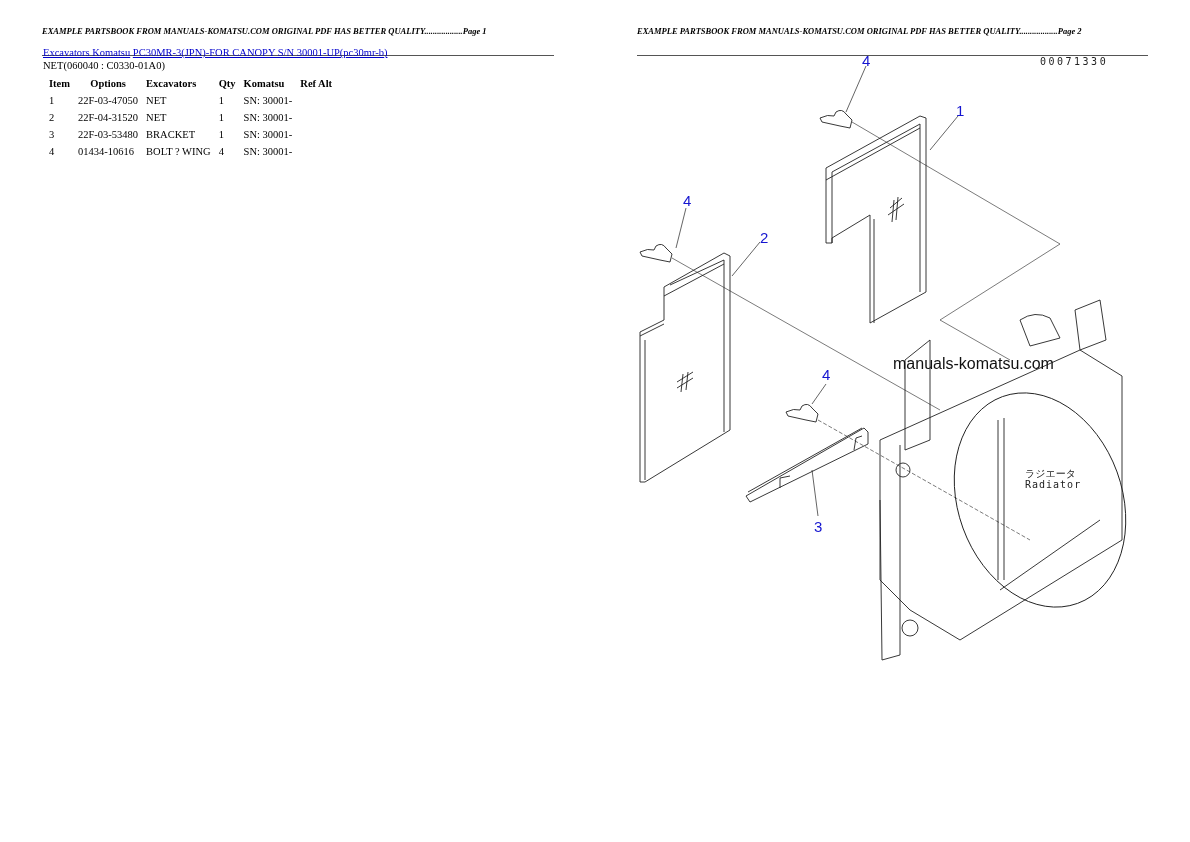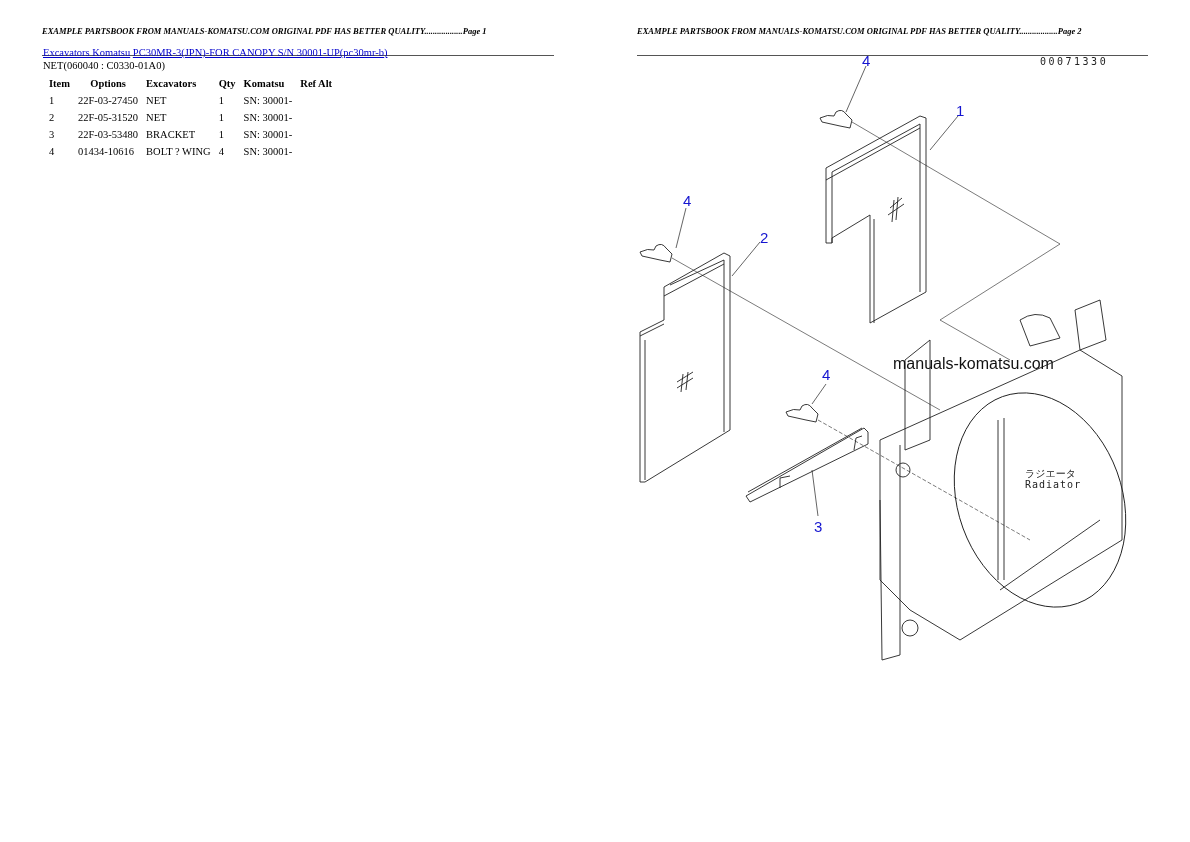--- a/index.html
+++ b/index.html
@@ -36,29 +36,29 @@
       <th style="text-align:center">Options</th>
       <th>Excavators</th>
       <th>Qty</th>
       <th>Komatsu</th>
       <th>Ref Alt</th>
     </tr>
   </thead>
   <tbody>
     <tr>
       <td>1</td>
-      <td>22F-03-27450</td>
+      <td>22F-03-47050</td>
       <td>NET</td>
       <td>1</td>
       <td>SN: 30001-</td>
       <td></td>
     </tr>
     <tr>
       <td>2</td>
-      <td>22F-05-31520</td>
+      <td>22F-04-31520</td>
       <td>NET</td>
       <td>1</td>
       <td>SN: 30001-</td>
       <td></td>
     </tr>
     <tr>
       <td>3</td>
       <td>22F-03-53480</td>
       <td>BRACKET</td>
       <td>1</td>

